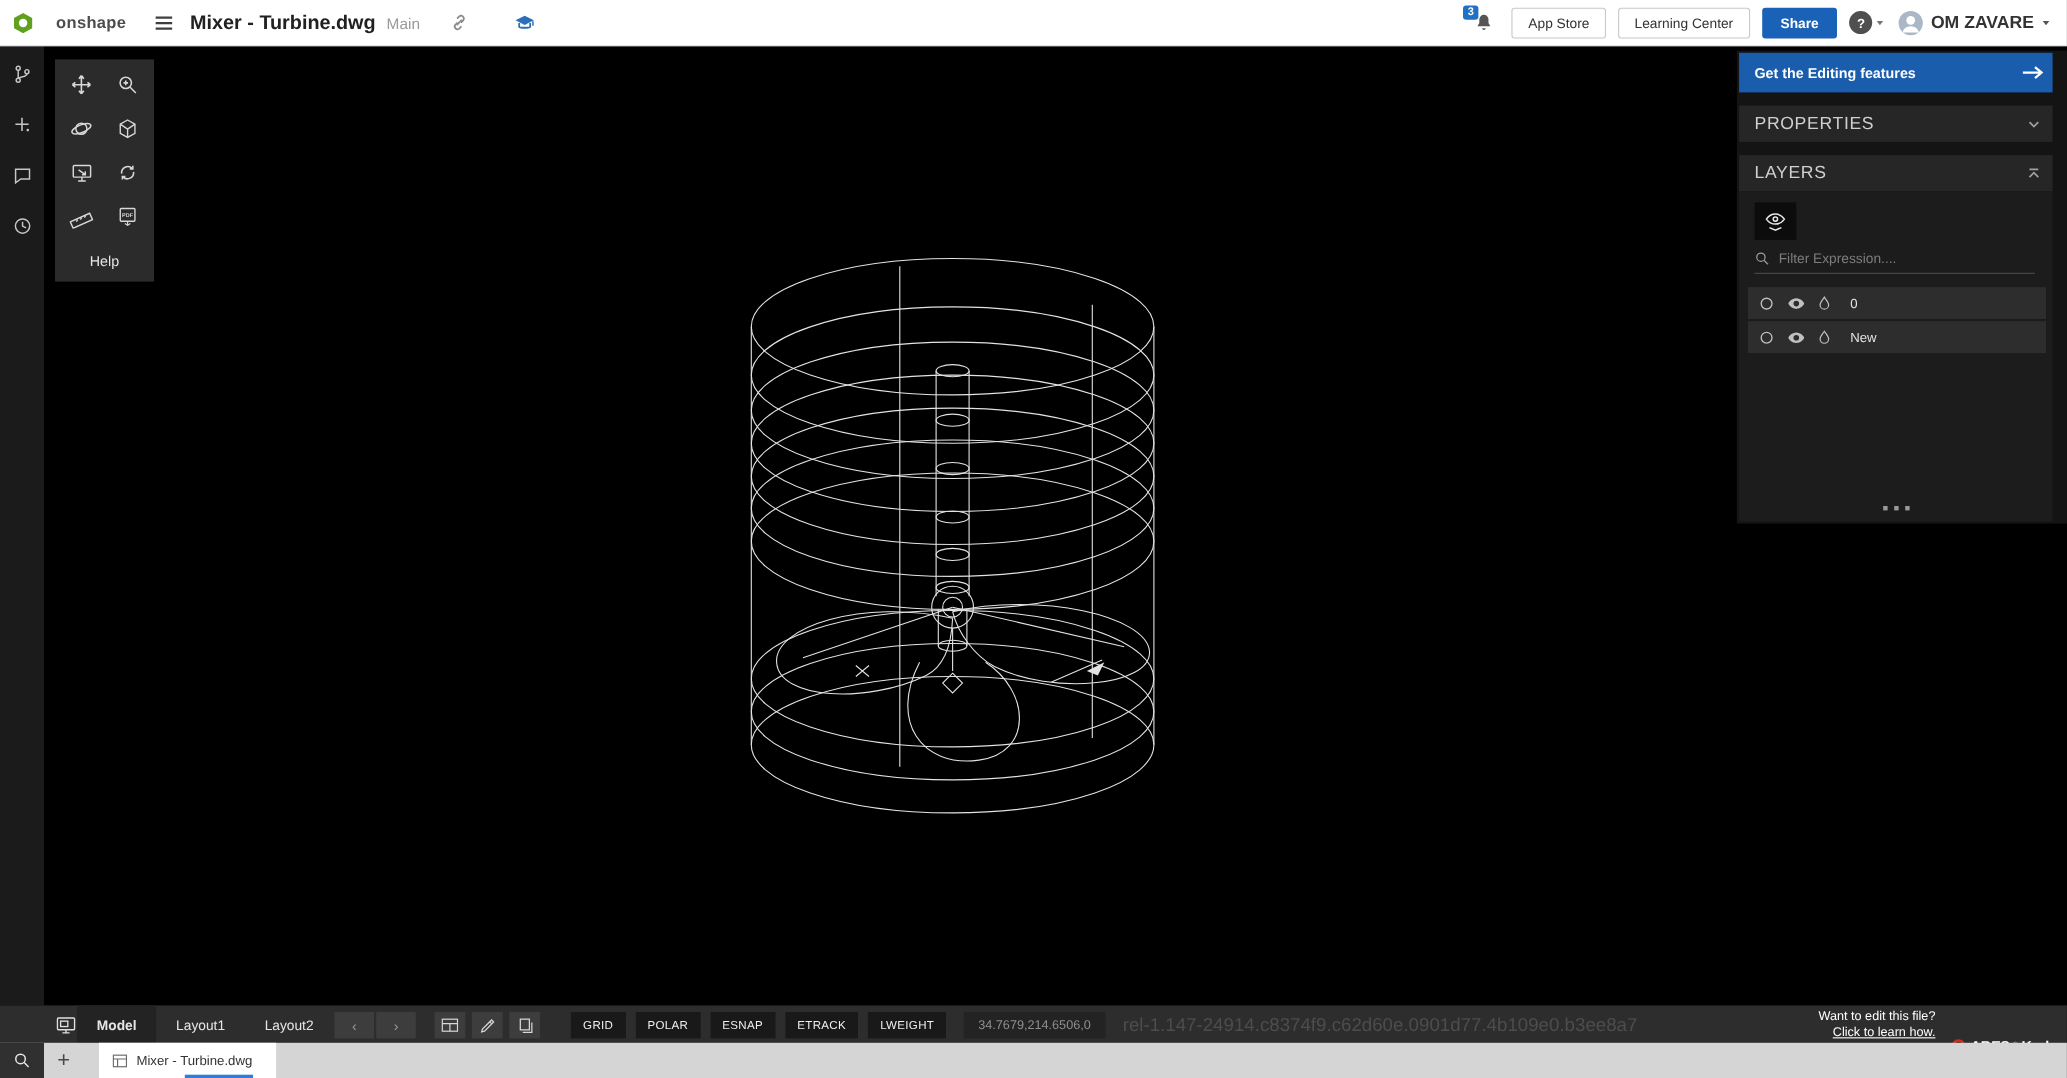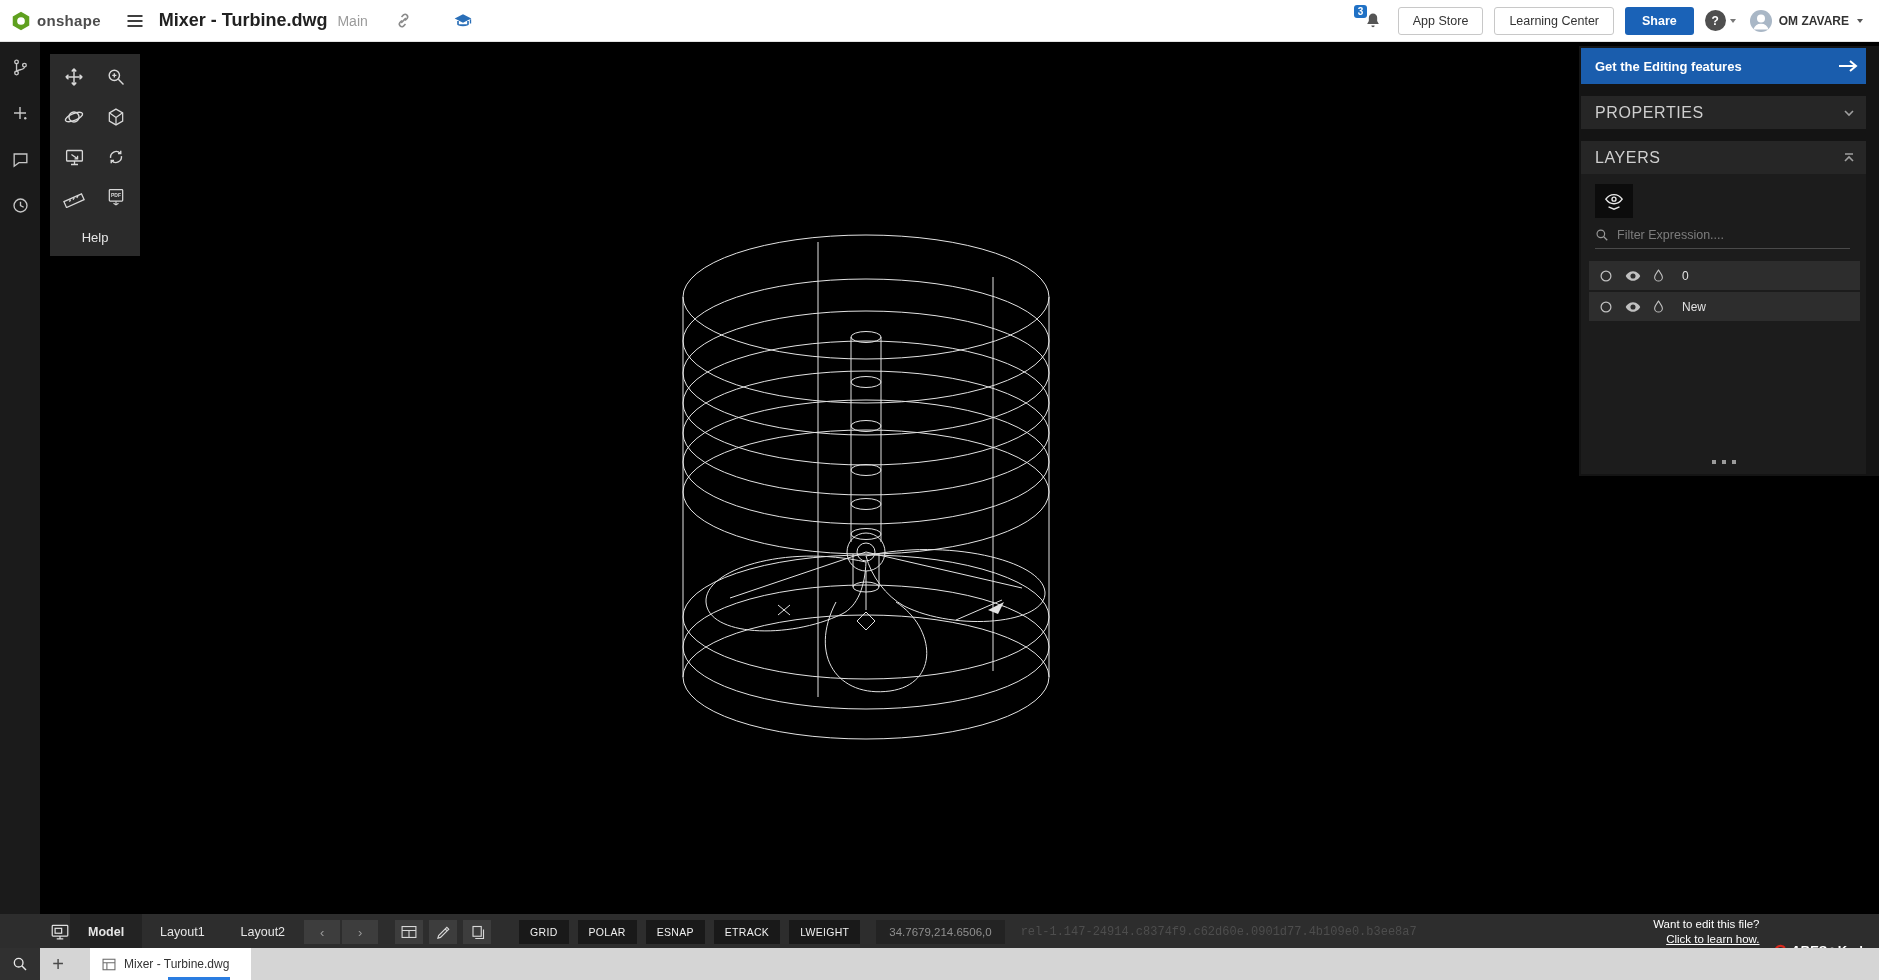--- a/index.html
+++ b/index.html
@@ -4,38 +4,38 @@
 <style>
   * { margin:0; padding:0; box-sizing:border-box; }
   html,body { width:1879px; height:980px; overflow:hidden; background:#000;
               font-family:"Liberation Sans", sans-serif; }
   .app { position:relative; width:1879px; height:980px; }
 
   
   .header { position:absolute; top:0; left:0; width:100%; height:42px; background:#fff;
             border-bottom:1px solid #e2e2e2; display:flex; align-items:center; z-index:20; }
   .header-left { display:flex; align-items:center; padding-left:10px; }
-  .logo { display:flex; align-items:center; gap:5px; }
+  .logo { display:flex; align-items:center; gap:19px; }
   .logo-text { font-size:15px; font-weight:bold; color:#4d4d4d; letter-spacing:.3px; }
   .hamburger { margin-left:24px; display:flex; align-items:center; cursor:pointer; }
   .doc-title { margin-left:14px; font-size:18px; font-weight:bold; color:#212121; }
   .workspace { margin-left:10px; font-size:14px; color:#9a9a9a; }
   .hdr-icon { margin-left:26px; display:flex; align-items:center; }
   .header-right { margin-left:auto; display:flex; align-items:center; gap:11px; padding-right:14px; }
   .bell-wrap { position:relative; margin-right:4px; }
   .bell-badge { position:absolute; top:-6px; left:-9px; background:#2071c5; color:#fff;
                 font-size:10px; font-weight:bold; padding:1px 4px; border-radius:3px; }
   .hdr-btn { height:28px; padding:0 14px; background:#fff; border:1px solid #c8c8c8; border-radius:3px;
              font-size:12.5px; color:#333; font-family:inherit; cursor:pointer; }
   .share-btn { height:28px; padding:0 17px; border:none; border-radius:3px; background:#1a62b7;
                color:#fff; font-size:12.5px; font-weight:bold; font-family:inherit; cursor:pointer; }
   .help-circle { width:21px; height:21px; border-radius:50%; background:#4f4f4f; color:#fff;
                  font-size:12px; font-weight:bold; display:flex; align-items:center; justify-content:center; }
   .user-chip { display:flex; align-items:center; gap:6px; cursor:pointer; }
-  .user-name { font-size:12px; font-weight:bold; color:#333; }
+  .user-name { font-size:16px; font-weight:bold; color:#333; }
 
   
   .left-sidebar { position:absolute; top:42px; left:0; width:40px; height:872px; background:#1b1b1b;
                   display:flex; flex-direction:column; align-items:center; padding-top:14px; gap:24px; z-index:10; }
   .side-btn { width:22px; height:22px; display:flex; align-items:center; justify-content:center;
               color:#c6c6c6; cursor:pointer; }
 
   
   .canvas { position:absolute; top:42px; left:40px; width:1839px; height:872px; background:#000; }
 
@@ -82,21 +82,21 @@
   .sheet-tab.active { font-weight:bold; background:#232323; }
   .sb-nav { width:36px; height:24px; background:#3d3d3d; margin:0 1px; display:flex; align-items:center;
             justify-content:center; color:#9a9a9a; font-size:13px; cursor:pointer; }
   .sb-nav:first-of-type { margin-left:10px; }
   .sb-iconbtn { width:28px; height:24px; background:#3d3d3d; margin-left:6px; display:flex;
                 align-items:center; justify-content:center; color:#d8d8d8; cursor:pointer; }
   .toggles { margin-left:28px; display:flex; gap:9px; }
   .toggle { background:#191919; color:#f0f0f0; font-size:10.5px; padding:6px 11px; border:none;
             font-family:inherit; letter-spacing:.3px; cursor:pointer; }
   .coords { margin-left:16px; background:#232323; color:#8f8f8f; font-size:11.5px; padding:6px 13px; }
-  .build-id { margin-left:16px; color:#4d4d4d; font-size:12px;font-family:Liberation Mono, monospace; }
+  .build-id { margin-left:16px; color:#4d4d4d; font-size:17px; }
   .sb-right { margin-left:auto; display:flex; align-items:center; gap:14px; padding-right:8px; }
   .edit-cta { text-align:right; font-size:11.5px; color:#fff; line-height:1.3; }
   .edit-cta a { color:#fff; text-decoration:underline; cursor:pointer; }
   .ares-brand { display:flex; flex-direction:column; align-items:flex-end; line-height:1; }
   .ares-top { display:flex; align-items:center; gap:3px;margin-top:46px; }
   .ares-name { color:#fff; font-weight:bold; font-size:13px; font-style:italic; }
   .ares-reg { color:#ccc; font-size:7px; vertical-align:top; }
   .ares-prod { color:#fff; font-size:13px; font-weight:bold; }
   .ares-sub { color:#c4c4c4; font-size:6.5px; letter-spacing:1px; margin-top:2px; }
 

